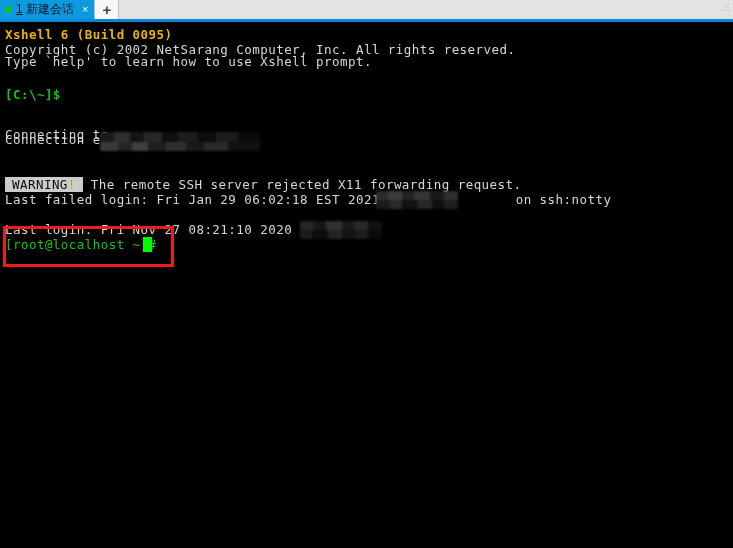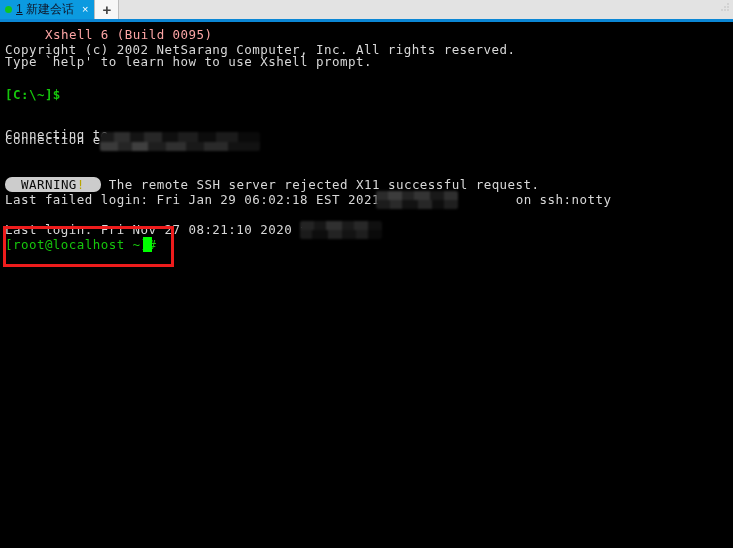--- a/index.html
+++ b/index.html
@@ -107,29 +107,28 @@
   .term-line {
     position: absolute;
     left: 5px;
     font-family: "DejaVu Sans Mono", "Liberation Mono", monospace;
     font-size: 12.5px;
     line-height: 15px;
     color: #d8d8d8;
     white-space: pre;
     letter-spacing: 0.45px;
   }
-  .bold-white { color: #fca5a5; font-weight: normal; margin-left: 40px; }
+  .bold-white { color: #eab308; font-weight: bold; }
   .green-bold { color: #16c60c; font-weight: bold; }
   .prompt-green { color: #16c60c; }
   .warn {
     background: #cccccc;
     color: #0a0a0a;
     font-weight: normal;
-    padding: 0 16px;
-    border-radius: 7px;
+    padding: 0 7px;
   }
   .warn .bang { color: #b8a500; }
 
   
   .mosaic {
     position: absolute;
     overflow: hidden;
     border-radius: 2px;
     filter: blur(1.1px);
   }
@@ -181,21 +180,21 @@
 <div id="terminal">
 
   <div class="term-line bold-white" style="top:5px;">Xshell 6 (Build 0095)</div>
   <div class="term-line" style="top:20px;">Copyright (c) 2002 NetSarang Computer, Inc. All rights reserved.</div>
   <div class="term-line" style="top:32px;">Type `help' to learn how to use Xshell prompt.</div>
   <div class="term-line green-bold" style="top:65px;">[C:\~]$</div>
 
   <div class="term-line" style="top:105px;">Connecting to </div>
   <div class="term-line" style="top:110px;">Connection established.</div>
 
-  <div class="term-line" style="top:155px;"><span class="warn"><span>WARNING</span><span class="bang">!</span></span><span> The remote SSH server rejected X11 successful request.</span></div>
+  <div class="term-line" style="top:155px;"><span class="warn"><span>WARNING</span><span class="bang">!</span></span><span> The remote SSH server rejected X11 forwarding request.</span></div>
 
   <div class="term-line" style="top:170px;"><span>Last failed login: Fri Jan 29 06:02:18 EST 2021 from </span><span style="display:inline-block;width:80px;"></span><span> on ssh:notty</span></div>
 
   <div class="term-line" style="top:200px;">Last login: Fri Nov 27 08:21:10 2020 from </div>
 
   <div class="term-line prompt-green" style="top:215px;">[root@localhost ~]#</div>
 
   <div class="mosaic" style="left:100px; top:110px; width:160px; height:19px;">
     <i style="left:0px;   top:0px;  width:14px; height:10px; background:#1a1a1a;"></i>
     <i style="left:14px;  top:0px;  width:16px; height:10px; background:#2e2e2e;"></i>

